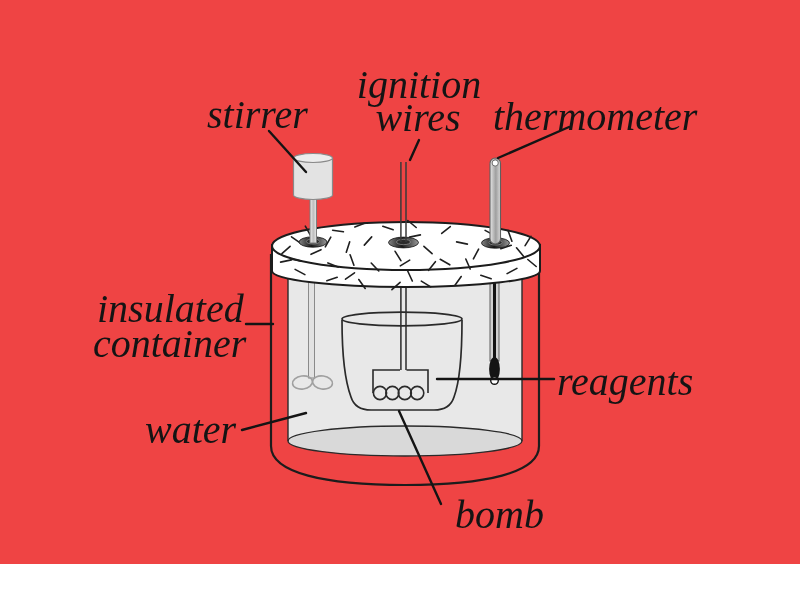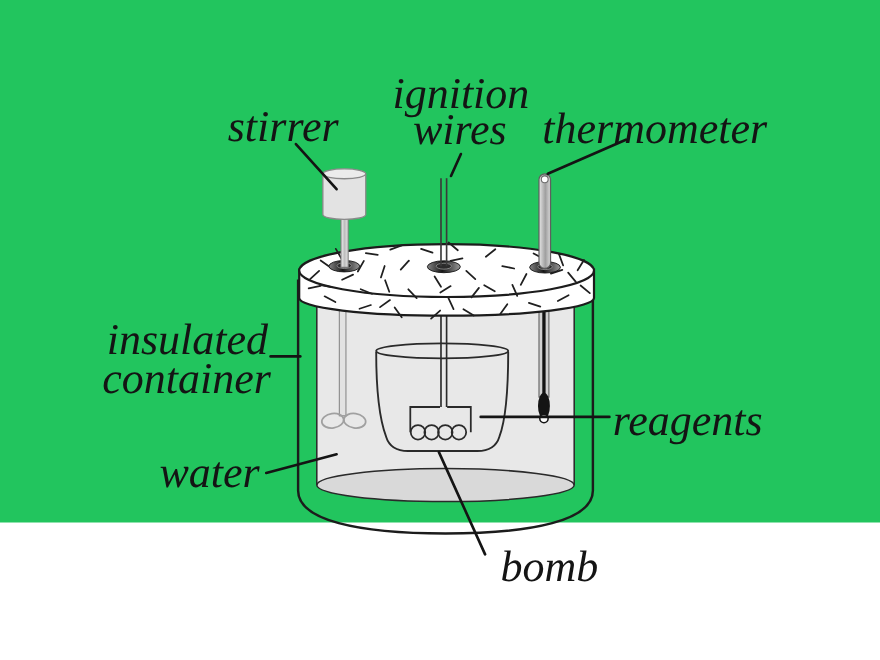--- a/index.html
+++ b/index.html
@@ -1,16 +1,16 @@
 <!DOCTYPE html>
 <html><head>
 <meta charset="utf-8">
 <style>
   html,body{margin:0;padding:0;background:#ffffff;width:800px;height:600px;overflow:hidden;}
-  .stage{position:relative;width:800px;height:475px;background:#22c55e;}
+  .stage{position:relative;width:800px;height:564px;background:#ef4444;}
   svg{display:block;}
   .lbl{font-family:"Liberation Serif","DejaVu Serif",serif;font-style:italic;font-size:40px;fill:#141414;}
   .leader{stroke:#141414;stroke-width:2.4;stroke-linecap:round;}
   .outline{stroke:#1c1c1c;fill:none;}
   .thinline{stroke:#2a2a2a;fill:none;}
   .hatchset line{stroke:#1f1f1f;stroke-width:1.6;stroke-linecap:round;}
 </style>
 </head>
 <body>
 

